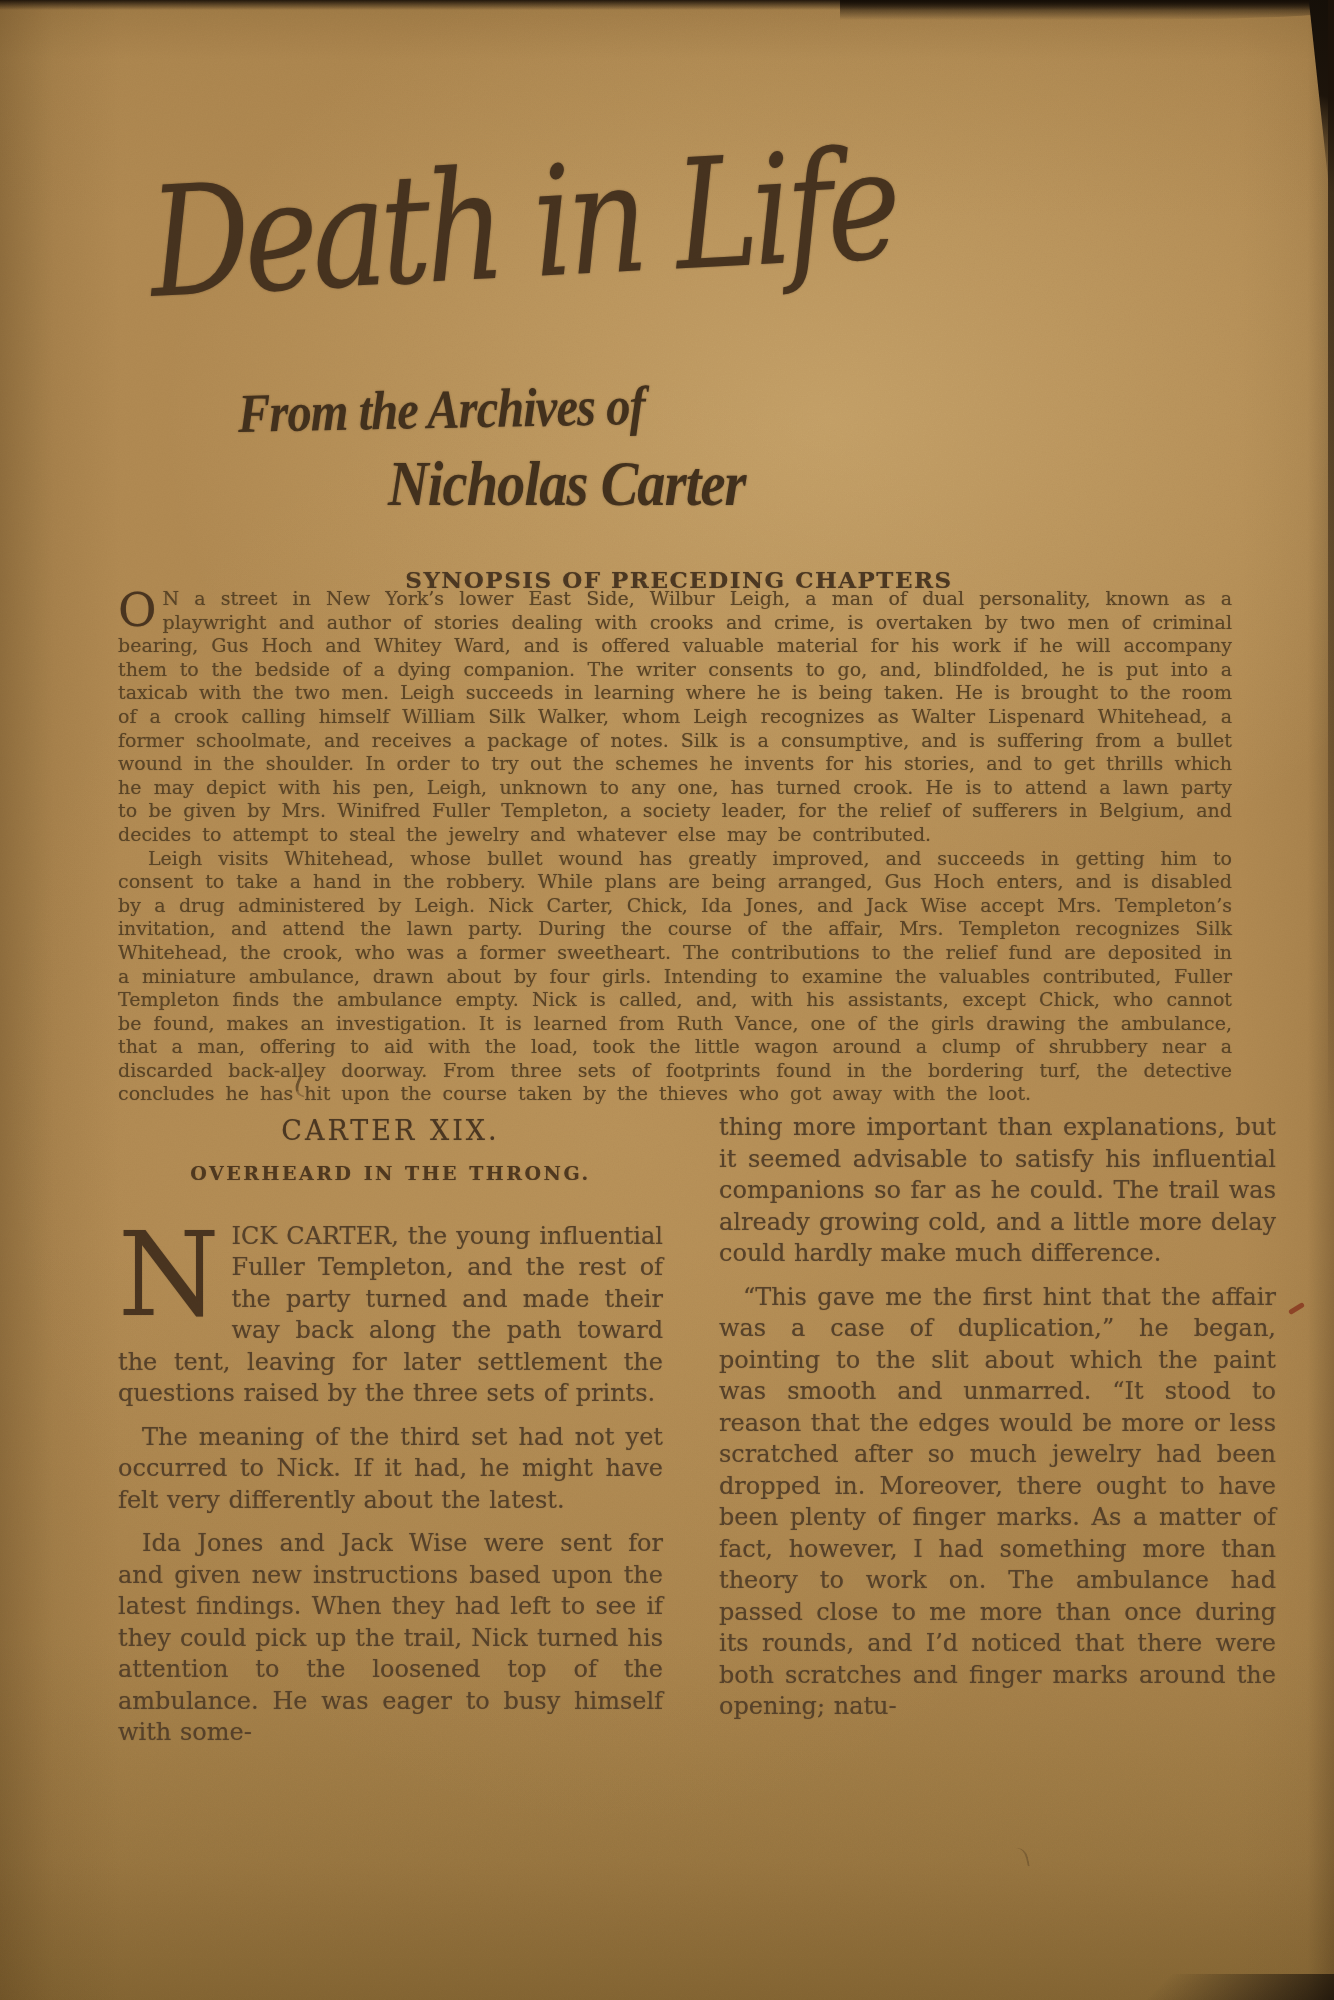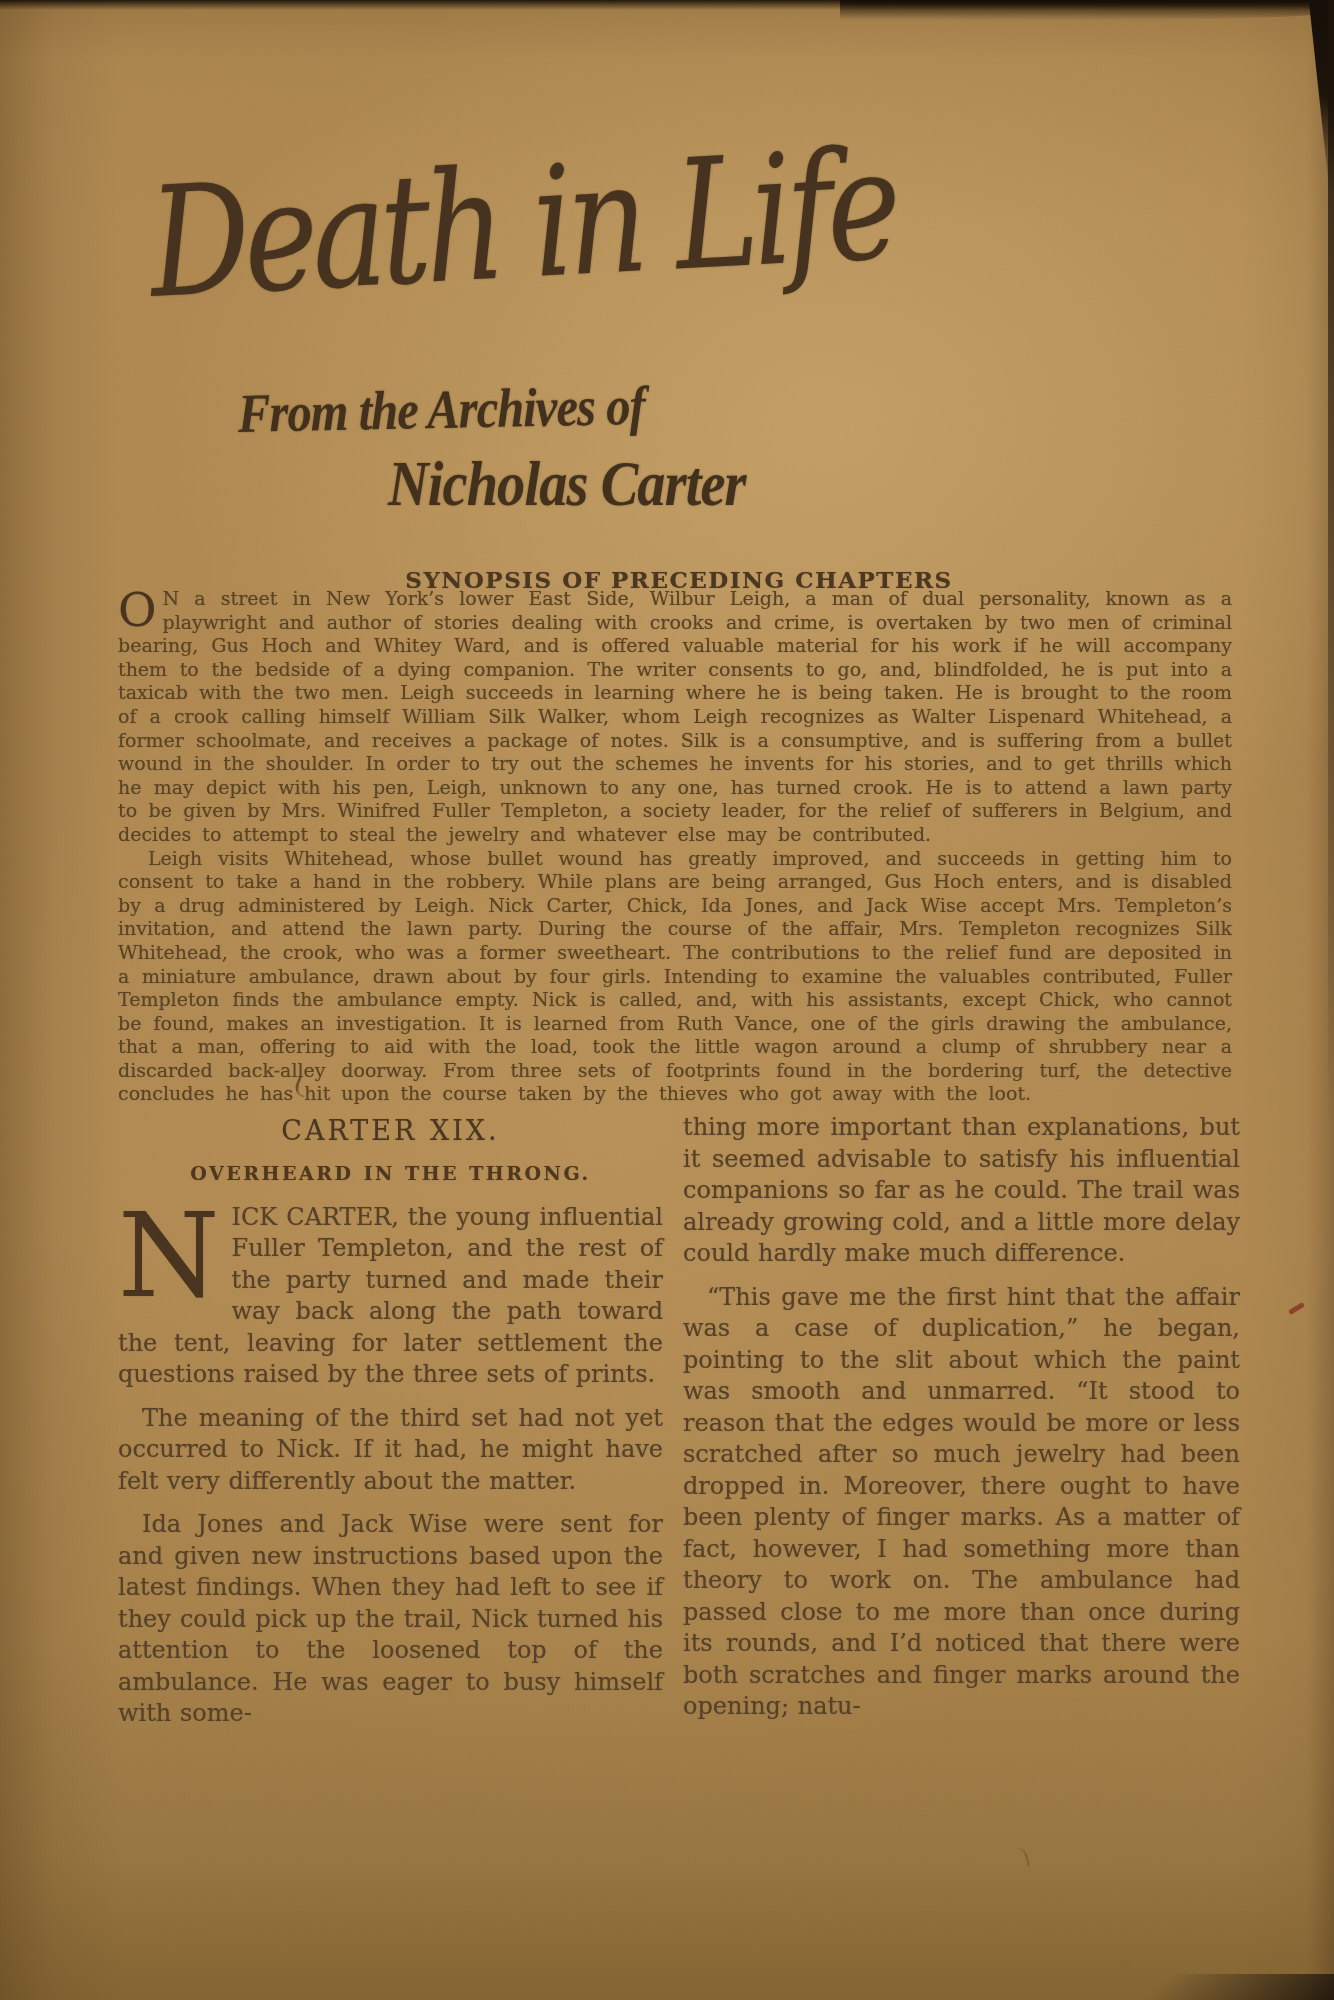--- a/index.html
+++ b/index.html
@@ -50,24 +50,24 @@
     word-spacing:5px;text-shadow:0 0 1px rgba(90,68,38,0.55);}
   .synopsis p{margin:0;}
   .syn-p2{text-indent:30px;}
   .dropcap-o{float:left;font-size:47px;line-height:42px;height:45px;padding:2px 6px 0 0;color:#4a3520;}
 
   .col{position:absolute;font:400 24px/31.5px "DejaVu Serif", serif;text-align:justify;
     color:#57422a;word-spacing:1px;text-shadow:0 0 1px rgba(86,64,38,0.55);}
   .col p{margin:0;}
   .col p.indent{text-indent:24px;margin-top:12px;}
   .col-left{top:1116px;left:118px;width:545px;}
-  .col-right{top:1112px;left:683px;width:557px;}
+  .col-right{top:1112px;left:719px;width:557px;}
   .ch-head{margin:0 0 17px 0;font:400 27px/1.1 "DejaVu Serif", serif;letter-spacing:3px;
     text-align:center;color:#4c3822;}
-  .ch-sub{margin:0 0 18px 0;font:700 19px/1.1 "DejaVu Serif", serif;letter-spacing:2.5px;
+  .ch-sub{margin:0 0 37px 0;font:700 19px/1.1 "DejaVu Serif", serif;letter-spacing:2.5px;
     text-align:center;color:#50391f;}
   .dropcap-n{float:left;font-size:116px;line-height:100px;height:120px;padding:4px 12px 0 0;color:#4a3520;}
 
   .ink-mark{position:absolute;top:1078px;left:295px;width:10px;height:16px;
     border-left:3px solid rgba(84,62,34,0.75);border-bottom:2px solid rgba(84,62,34,0.4);
     border-radius:0 0 0 70%;transform:rotate(24deg);}
   .red-mark{position:absolute;top:1306px;left:1288px;width:17px;height:5px;
     background:rgba(136,52,30,0.8);border-radius:3px;transform:rotate(-32deg);}
   .smudge{position:absolute;top:1848px;left:1012px;width:14px;height:20px;
     border-right:2px solid rgba(90,68,38,0.45);border-radius:0 60% 0 0;transform:rotate(-12deg);}
@@ -94,21 +94,21 @@
 
     <div class="synopsis">
       <p class="syn-p1"><span class="dropcap-o">O</span><span>N a street in New York’s lower East Side, Wilbur Leigh, a man of dual personality, known as a playwright and author of stories dealing with crooks and crime, is overtaken by two men of criminal bearing, Gus Hoch and Whitey Ward, and is offered valuable material for his work if he will accompany them to the bedside of a dying companion. The writer consents to go, and, blindfolded, he is put into a taxicab with the two men. Leigh succeeds in learning where he is being taken. He is brought to the room of a crook calling himself William Silk Walker, whom Leigh recognizes as Walter Lispenard Whitehead, a former schoolmate, and receives a package of notes. Silk is a consumptive, and is suffering from a bullet wound in the shoulder. In order to try out the schemes he invents for his stories, and to get thrills which he may depict with his pen, Leigh, unknown to any one, has turned crook. He is to attend a lawn party to be given by Mrs. Winifred Fuller Templeton, a society leader, for the relief of sufferers in Belgium, and decides to attempt to steal the jewelry and whatever else may be contributed.</span></p>
       <p class="syn-p2">Leigh visits Whitehead, whose bullet wound has greatly improved, and succeeds in getting him to consent to take a hand in the robbery. While plans are being arranged, Gus Hoch enters, and is disabled by a drug administered by Leigh. Nick Carter, Chick, Ida Jones, and Jack Wise accept Mrs. Templeton’s invitation, and attend the lawn party. During the course of the affair, Mrs. Templeton recognizes Silk Whitehead, the crook, who was a former sweetheart. The contributions to the relief fund are deposited in a miniature ambulance, drawn about by four girls. Intending to examine the valuables contributed, Fuller Templeton finds the ambulance empty. Nick is called, and, with his assistants, except Chick, who cannot be found, makes an investigation. It is learned from Ruth Vance, one of the girls drawing the ambulance, that a man, offering to aid with the load, took the little wagon around a clump of shrubbery near a discarded back-alley doorway. From three sets of footprints found in the bordering turf, the detective concludes he has hit upon the course taken by the thieves who got away with the loot.</p>
     </div>
 
     <div class="col col-left">
       <div class="ch-head">CARTER XIX.</div>
       <div class="ch-sub">OVERHEARD IN THE THRONG.</div>
       <p><span class="dropcap-n">N</span><span>ICK CARTER, the young influential Fuller Templeton, and the rest of the party turned and made their way back along the path toward the tent, leaving for later settlement the questions raised by the three sets of prints.</span></p>
-      <p class="indent">The meaning of the third set had not yet occurred to Nick. If it had, he might have felt very differently about the matter.</p>
+      <p class="indent">The meaning of the third set had not yet occurred to Nick. If it had, he might have felt very differently about the latest.</p>
       <p class="indent">Ida Jones and Jack Wise were sent for and given new instructions based upon the latest findings. When they had left to see if they could pick up the trail, Nick turned his attention to the loosened top of the ambulance. He was eager to busy himself with some-</p>
     </div>
 
     <div class="col col-right">
       <p>thing more important than explanations, but it seemed advisable to satisfy his influential companions so far as he could. The trail was already growing cold, and a little more delay could hardly make much difference.</p>
       <p class="indent">“This gave me the first hint that the affair was a case of duplication,” he began, pointing to the slit about which the paint was smooth and unmarred. “It stood to reason that the edges would be more or less scratched after so much jewelry had been dropped in. Moreover, there ought to have been plenty of finger marks. As a matter of fact, however, I had something more than theory to work on. The ambulance had passed close to me more than once during its rounds, and I’d noticed that there were both scratches and finger marks around the opening; natu-</p>
     </div>
 
     <div class="ink-mark"></div>
     <div class="red-mark"></div>

